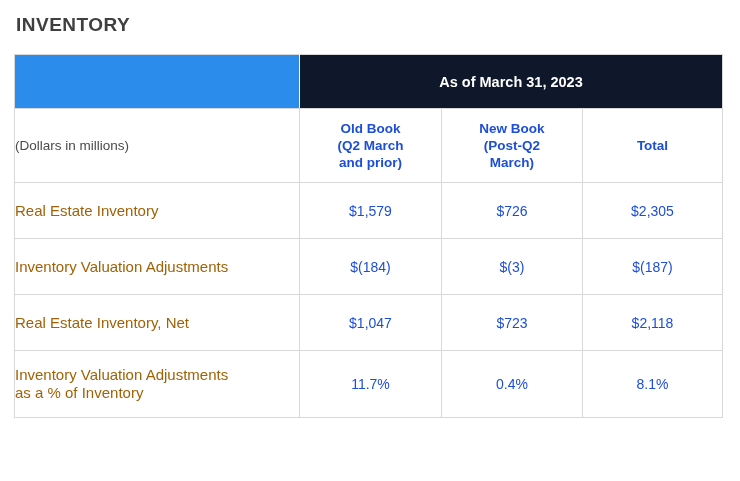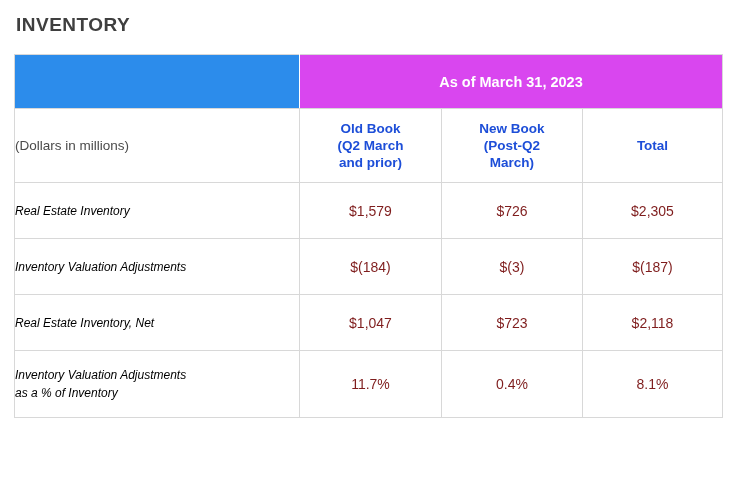--- a/index.html
+++ b/index.html
@@ -40,21 +40,21 @@
     padding: 0;
     vertical-align: middle;
   }
   .hdr-blank {
     background: #2c8ceb;
     width: 285px;
     height: 53px;
     border-right: 1px solid #ffffff !important;
   }
   .hdr-asof {
-    background: #d946ef;
+    background: #0f172a;
     color: #ffffff;
     font-size: 14.5px;
     font-weight: bold;
     text-align: center;
     height: 53px;
   }
   .sub-label {
     height: 73px;
     padding: 0 0 0 16px;
     font-size: 13.5px;
@@ -64,33 +64,32 @@
     height: 73px;
     text-align: center;
     font-size: 13.5px;
     font-weight: bold;
     color: #1d4ed8;
     line-height: 17px;
     padding: 0 6px;
   }
   .row-label {
     padding: 0 0 0 16px;
-    font-size: 12px;
-    color: #000000;
+    font-size: 15px;
+    color: #a16207;
     height: 55px;
     line-height: 18px;
-    font-style: italic;
   }
   .row-label.two-line {
     height: 66px;
   }
   .cell-val {
     text-align: center;
     font-size: 14px;
-    color: #7f1d1d;
+    color: #1d4ed8;
     height: 55px;
   }
   .cell-val.two-line {
     height: 66px;
   }
   col.c1 { width: 285px; }
   col.c2 { width: 142px; }
   col.c3 { width: 141px; }
   col.c4 { width: 140px; }
 </style>

